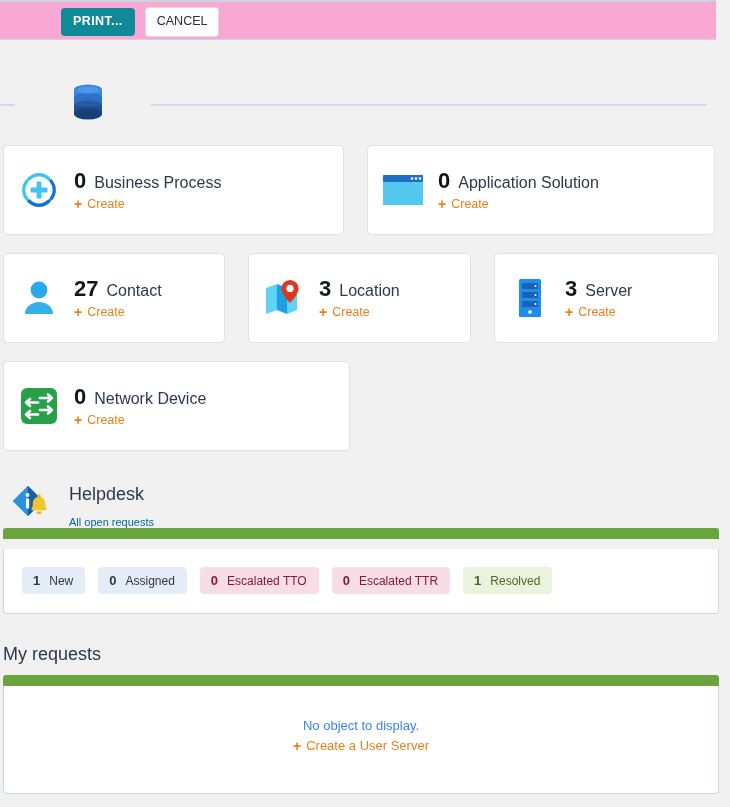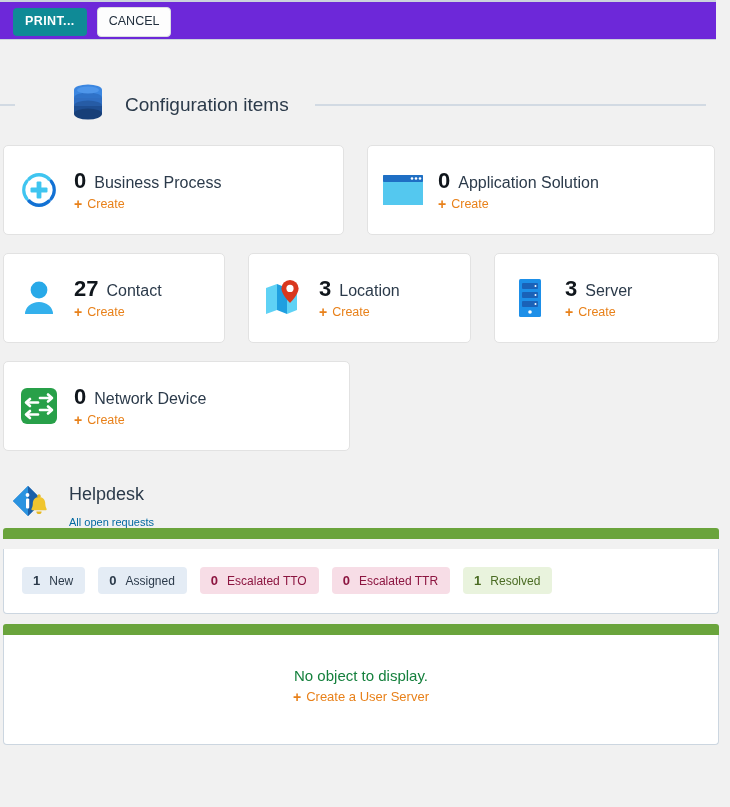--- a/index.html
+++ b/index.html
@@ -10,23 +10,24 @@
     background: #f1f1f1;
     font-family: "Liberation Sans", sans-serif;
     overflow: hidden;
   }
 
   
   .print-bar {
     position: absolute;
     left: 0; top: 0;
     width: 716px; height: 40px;
-    background: #6d28d9;
+    background: #f9a8d4;
     border-top: 2px solid #cbd3dc;
     border-bottom: 1px solid #cbd3dc;
+    padding-left: 48px;
   }
   .print-bar-inner {
     display: flex; align-items: center;
     gap: 10px;
     padding: 5px 0 0 13px;
   }
   .btn-print {
     background: #0f8a96;
     color: #ffffff;
     border: none;
@@ -169,21 +170,21 @@
   .badge-green { background: #e9f3dd; color: #4a6b22; }
 
   .my-req-title {
     font-size: 18px; color: #2b3a4a;
     margin: 30px 0 0 3px;
   }
   .empty {
     text-align: center;
     padding: 32px 0 40px 0;
   }
-  .empty-text { font-size: 15px; color: #15803d; }
+  .empty-text { font-size: 13px; color: #3b82f6; }
   .empty-link {
     margin-top: 5px;
     font-size: 13px; color: #e8811a;
     display: flex; align-items: center; justify-content: center; gap: 5px;
     cursor: pointer;
   }
 </style>
 </head>
 <body>
 
@@ -203,21 +204,20 @@
         <ellipse cx="17" cy="7" rx="14" ry="5.5" fill="#3b86e0"></ellipse>
         <rect x="3" y="7" width="28" height="8" fill="#3b86e0"></rect>
         <ellipse cx="17" cy="15" rx="14" ry="5.5" fill="#2f72c8"></ellipse>
         <rect x="3" y="15" width="28" height="8" fill="#2f6ec2"></rect>
         <ellipse cx="17" cy="23" rx="14" ry="5.5" fill="#265ca6"></ellipse>
         <rect x="3" y="23" width="28" height="8" fill="#1e4e92"></rect>
         <ellipse cx="17" cy="31" rx="14" ry="5.5" fill="#173f78"></ellipse>
         <ellipse cx="17" cy="7" rx="11" ry="3.6" fill="#4e96ea"></ellipse>
       </svg>
     </span>
-    <div class="sec-title">Configuration items</div>
     <div class="rule rule-right"></div>
   </div>
 
   <div class="card-row">
 
     <div class="card w-bp">
       <span class="card-icon">
         <svg width="40" height="40" viewBox="0 0 40 40">
           <path d="M10 9 A14 14 0 0 1 30 9" fill="none" stroke="#3fc5f0" stroke-width="3.4" stroke-linecap="round"></path>
           <path d="M30 31 A14 14 0 0 1 10 31" fill="none" stroke="#1271d4" stroke-width="3.4" stroke-linecap="round"></path>
@@ -400,20 +400,21 @@
         <b>0</b>
         <span>Escalated TTR</span>
       </div>
       <div class="badge badge-green">
         <b>1</b>
         <span>Resolved</span>
       </div>
     </div>
   </div>
 
+  <div class="my-req-title">My requests</div>
   <div class="panel-bar" style="margin-top:10px;"></div>
   <div class="panel" style="margin-top:0;">
     <div class="empty">
       <div class="empty-text">No object to display.</div>
       <div class="empty-link">
         <span class="plus">+</span>
         <span>Create a User Server</span>
       </div>
     </div>
   </div>

